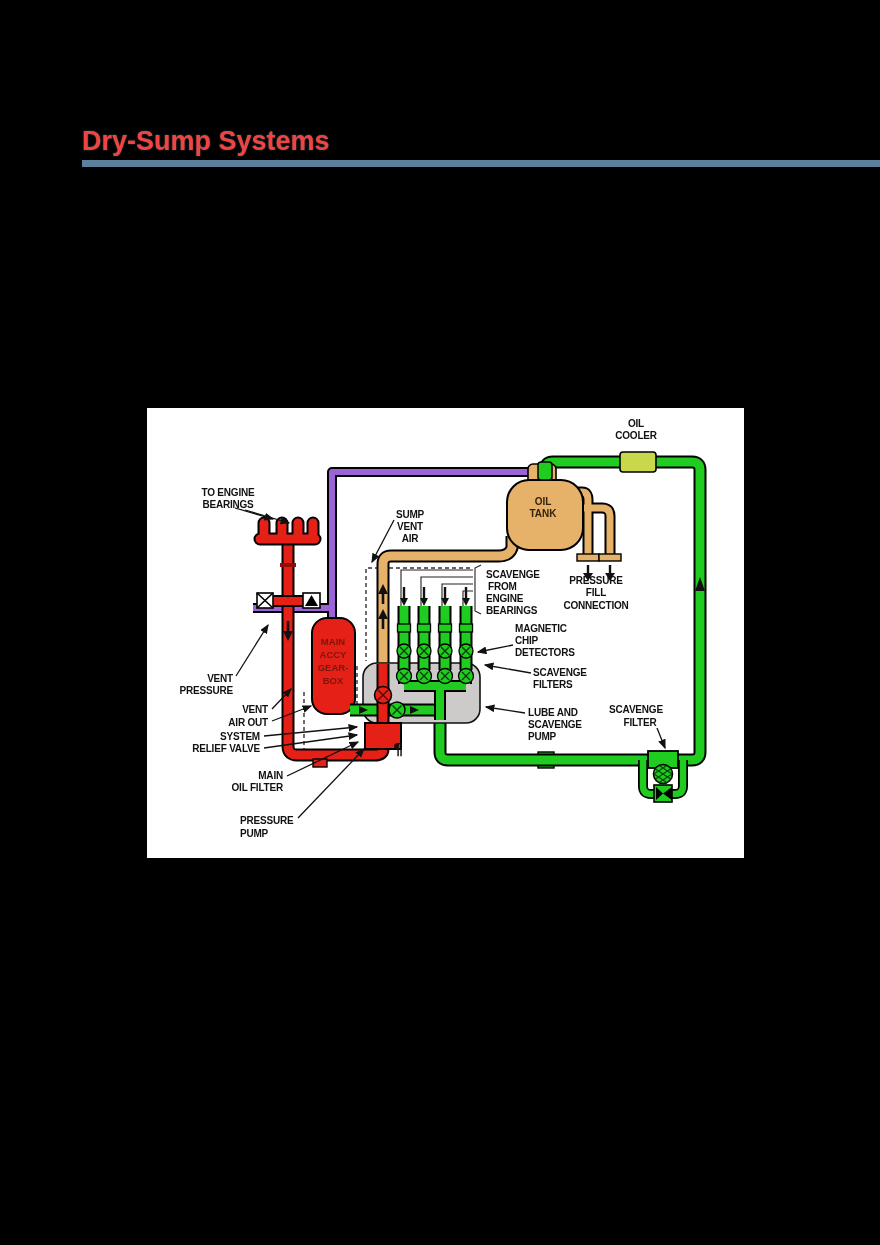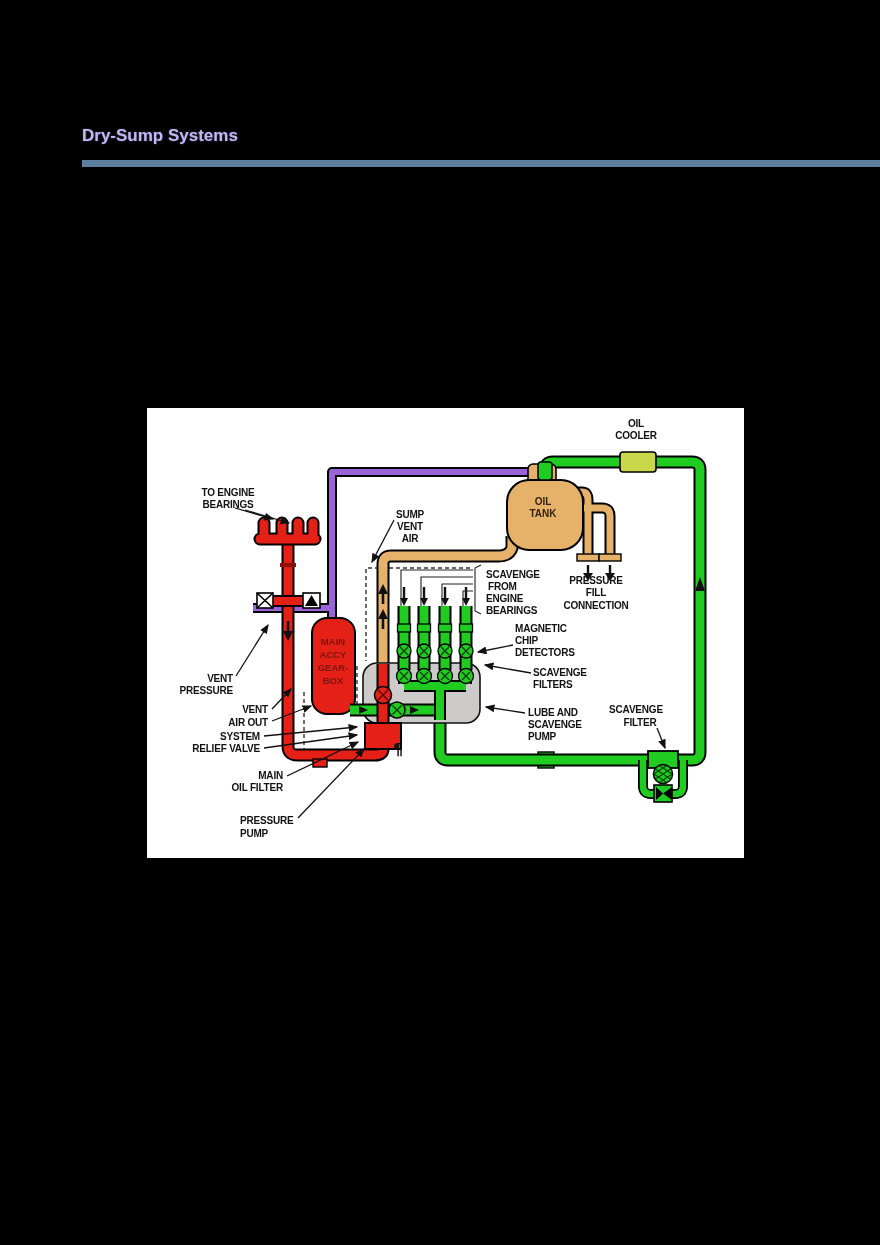--- a/index.html
+++ b/index.html
@@ -3,21 +3,21 @@
 <meta charset="utf-8">
 <style>
   html,body{margin:0;padding:0;}
   body{
     width:880px;height:1245px;position:relative;
     background:#000;overflow:hidden;
     font-family:"Liberation Sans",sans-serif;
   }
   .page-title{
     position:absolute;left:82px;top:126px;
-    font-size:17px;font-weight:bold;color:#c4b5fd;
+    font-size:27px;font-weight:bold;color:#ef4444;
     letter-spacing:0px;text-shadow:0 0 2px rgba(110,110,110,.7);
     white-space:nowrap;
   }
   .title-rule{
     position:absolute;left:82px;top:160px;width:798px;height:7px;
     background:#5b7f9d;
   }
   .diagram-panel{
     position:absolute;left:147px;top:408px;width:597px;height:450px;
     background:#ffffff;

